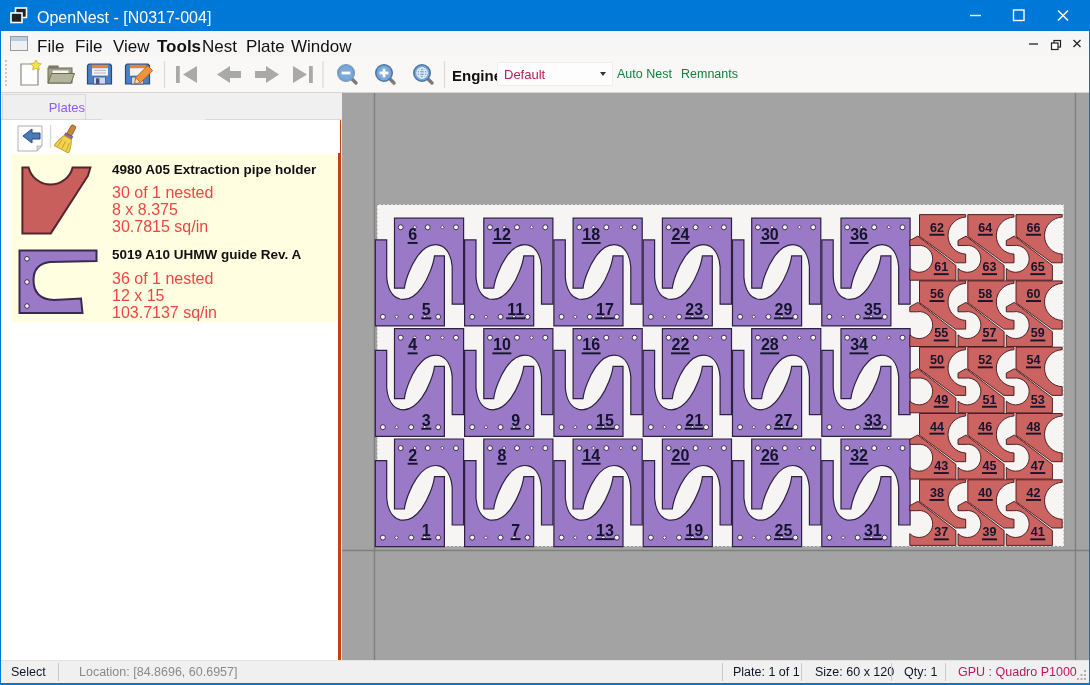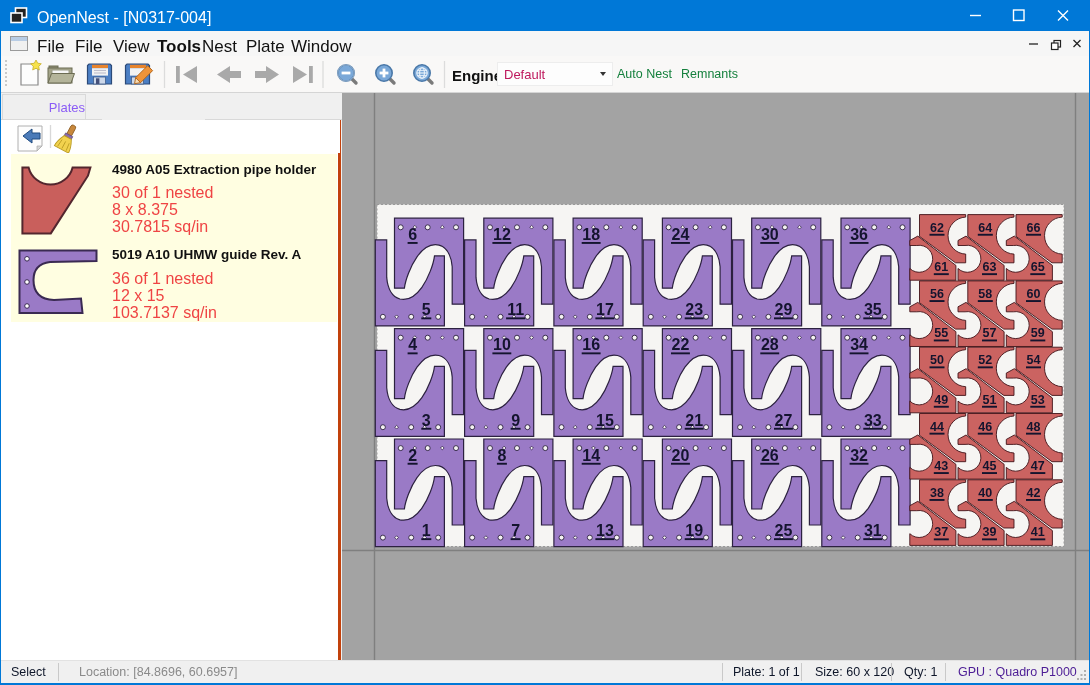--- a/index.html
+++ b/index.html
@@ -428,21 +428,21 @@
   <span class="st" style="left:10px;">Select</span>
   <div class="stsep" style="left:57px;"></div>
   <span class="st" style="left:68px;color:#8a8a8a;margin-left:10px;">Location: [84.8696, 60.6957]</span>
   <div class="stsep" style="left:721px;"></div>
   <span class="st" style="left:732px;">Plate: 1 of 1</span>
   <div class="stsep" style="left:800px;"></div>
   <span class="st" style="left:814px;">Size: 60 x 120</span>
   <div class="stsep" style="left:890px;"></div>
   <span class="st" style="left:903px;">Qty: 1</span>
   <div class="stsep" style="left:944px;"></div>
-  <span class="st" style="left:957px;color:#4c1d95;">GPU : Quadro P1000</span>
+  <span class="st" style="left:957px;color:#be185d;">GPU : Quadro P1000</span>
   <svg width="10" height="10" style="position:absolute;right:2px;bottom:3px;">
     <g fill="#b0b0b0">
           <rect x="7" y="0" width="2" height="2"></rect>
           <rect x="7" y="4" width="2" height="2"></rect>
           <rect x="7" y="8" width="2" height="2"></rect>
           <rect x="3.5" y="4" width="2" height="2"></rect>
           <rect x="3.5" y="8" width="2" height="2"></rect>
           <rect x="0" y="8" width="2" height="2"></rect>
         </g>
   </svg>

